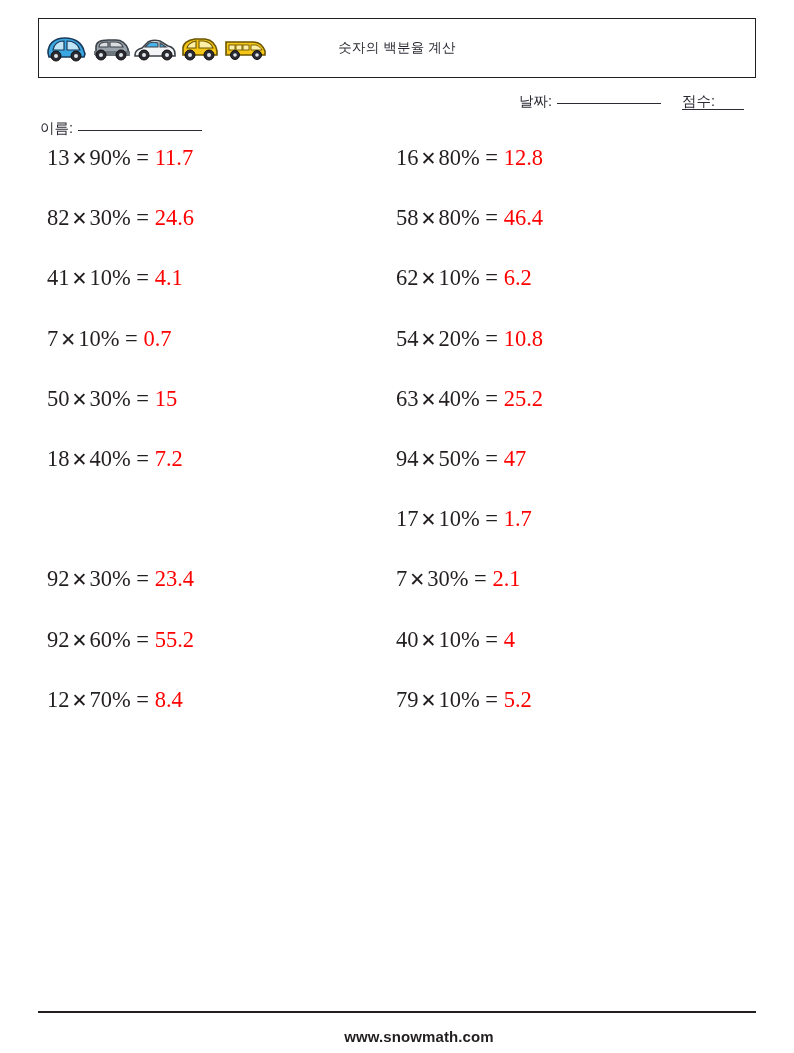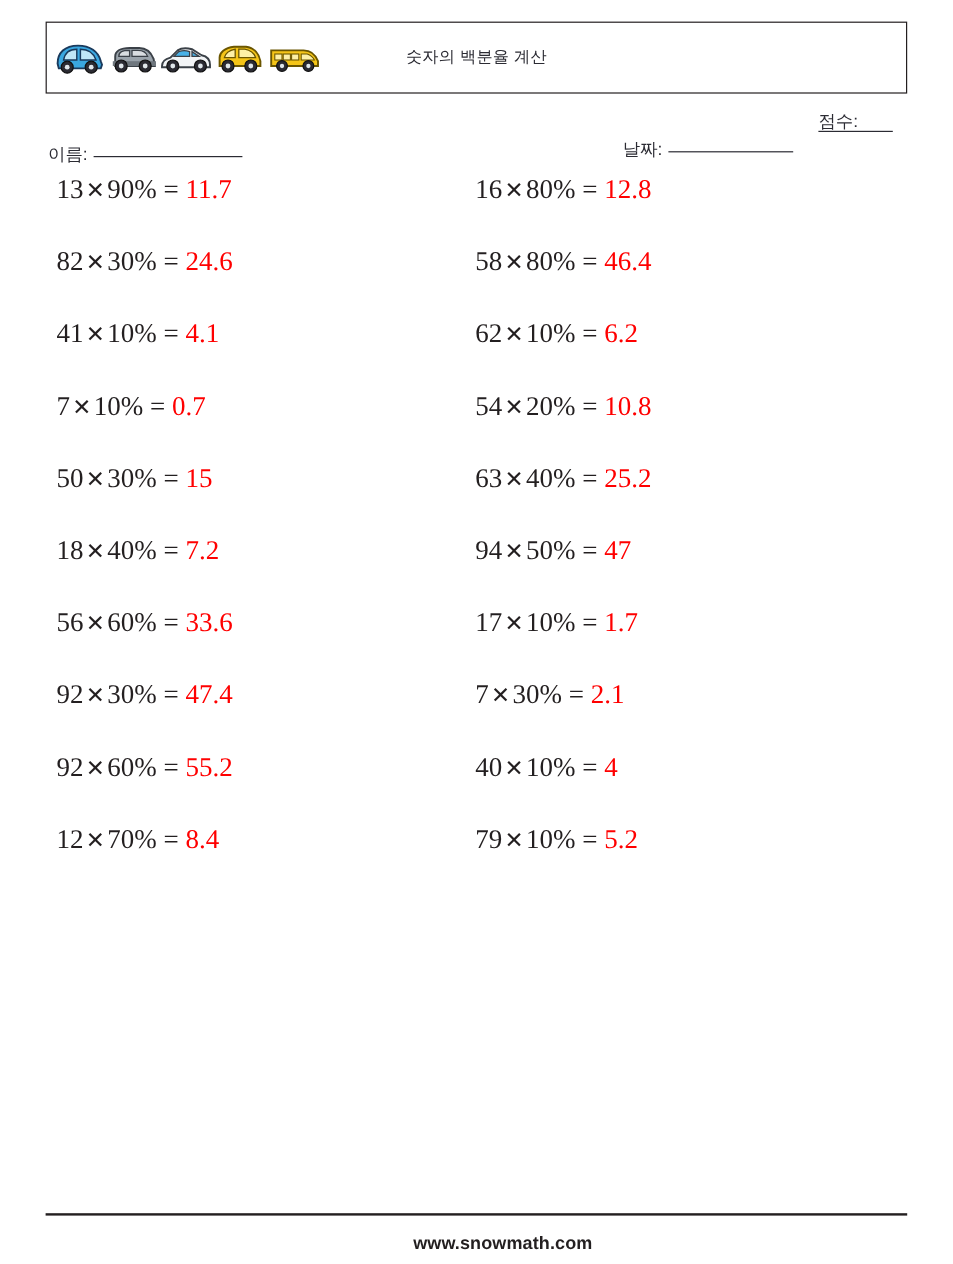--- a/index.html
+++ b/index.html
@@ -66,21 +66,20 @@
     display: flex;
     align-items: baseline;
     margin-top: 27px;
   }
   .meta-date {
     position: absolute;
     left: 481px;
     top: 0;
     display: flex;
     align-items: baseline;
-    margin-top: 23px;
   }
   .meta-score {
     position: absolute;
     left: 639px;
     top: 0;
     display: flex;
     align-items: baseline;
     flex-direction: column;
   }
   .meta-label {
@@ -281,31 +280,28 @@
   <div class="prob-row">
     <div class="prob left">
       <span>18</span><span class="op">✕</span><span>40%</span> <span>=</span> <span class="ans">7.2</span>
     </div>
     <div class="prob right">
       <span>94</span><span class="op">✕</span><span>50%</span> <span>=</span> <span class="ans">47</span>
     </div>
   </div>
 
   <div class="prob-row">
-    <div class="prob left">
-      <span>56</span><span class="op">✕</span><span>60%</span> <span>=</span> <span class="ans">33.6</span>
-    </div>
     <div class="prob right">
       <span>17</span><span class="op">✕</span><span>10%</span> <span>=</span> <span class="ans">1.7</span>
     </div>
   </div>
 
   <div class="prob-row">
     <div class="prob left">
-      <span>92</span><span class="op">✕</span><span>30%</span> <span>=</span> <span class="ans">47.4</span>
+      <span>92</span><span class="op">✕</span><span>30%</span> <span>=</span> <span class="ans">23.4</span>
     </div>
     <div class="prob right">
       <span>7</span><span class="op">✕</span><span>30%</span> <span>=</span> <span class="ans">2.1</span>
     </div>
   </div>
 
   <div class="prob-row">
     <div class="prob left">
       <span>92</span><span class="op">✕</span><span>60%</span> <span>=</span> <span class="ans">55.2</span>
     </div>

